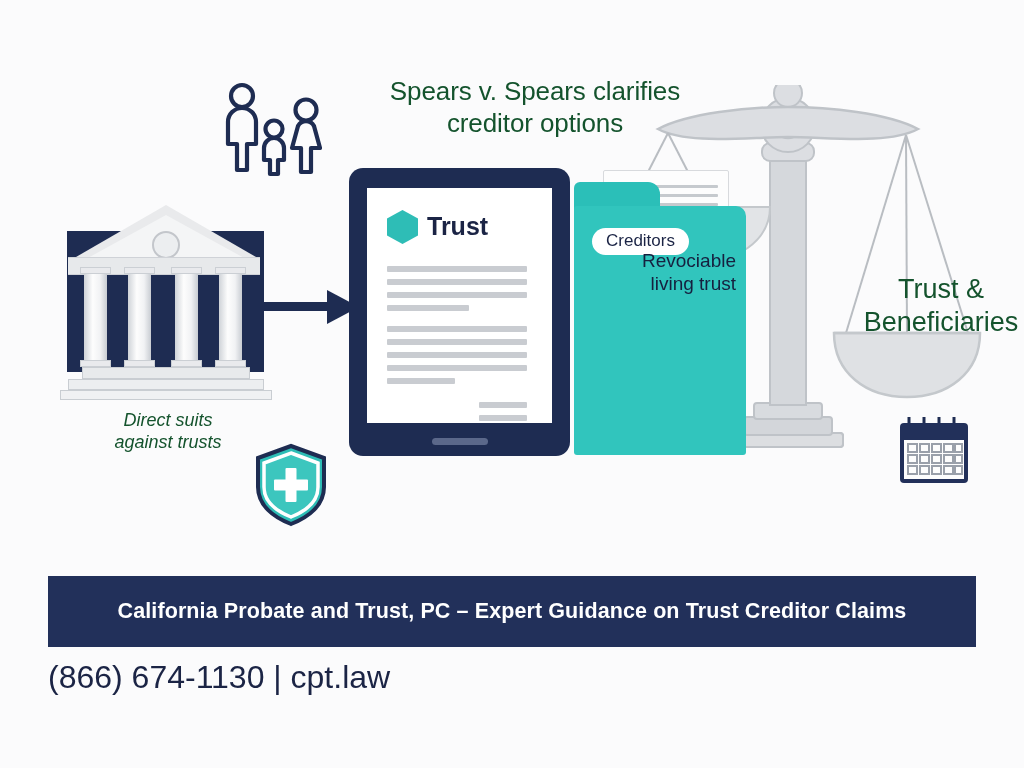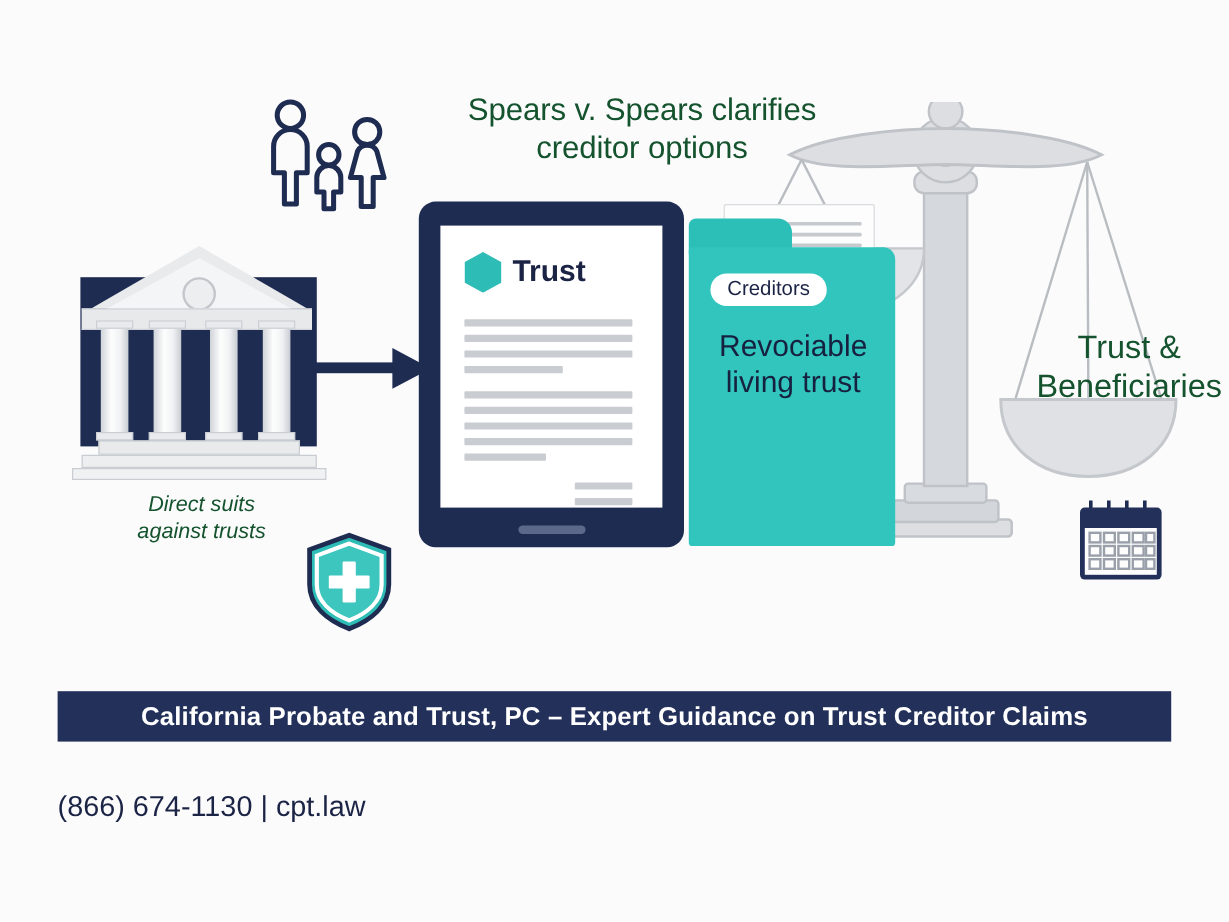--- a/index.html
+++ b/index.html
@@ -251,26 +251,26 @@
     background: #ffffff;
     color: #1b2445;
     font-size: 17px;
     padding: 3px 14px 4px 14px;
     border-radius: 16px;
     line-height: 1.15;
   }
   #folder .fldlabel {
     position: absolute;
     left: 12px;
-    top: 104px;
+    top: 80px;
     width: 150px;
     color: #16203f;
-    font-size: 25px;
+    font-size: 19px;
     line-height: 1.2;
-    text-align: center;
+    text-align: right;
     white-space: pre-line;
   }
 
   
   #tablet {
     position: absolute;
     left: 349px;
     top: 168px;
     width: 221px;
     height: 288px;
@@ -353,41 +353,41 @@
     width: 392px;
     font-size: 23px;
   }
 
   
   #banner {
     position: absolute;
     left: 48px;
     top: 576px;
     width: 928px;
-    height: 42px;
+    height: 71px;
     background: #22305a;
     display: flex;
     align-items: center;
     justify-content: center;
   }
   #banner-text {
     color: #ffffff;
     font-size: 21.5px;
     font-weight: bold;
     letter-spacing: 0.1px;
     text-align: center;
   }
 
   
   #contact {
     position: absolute;
     left: 48px;
     top: 659px;
     color: #1b2445;
-    font-size: 24px;
+    font-size: 32px;
     text-align: left;
     white-space: pre;
   }
 </style>
 </head>
 <body>
 
 <div id="canvas">
 
   <div class="txt" id="headline">Spears v. Spears clarifies

